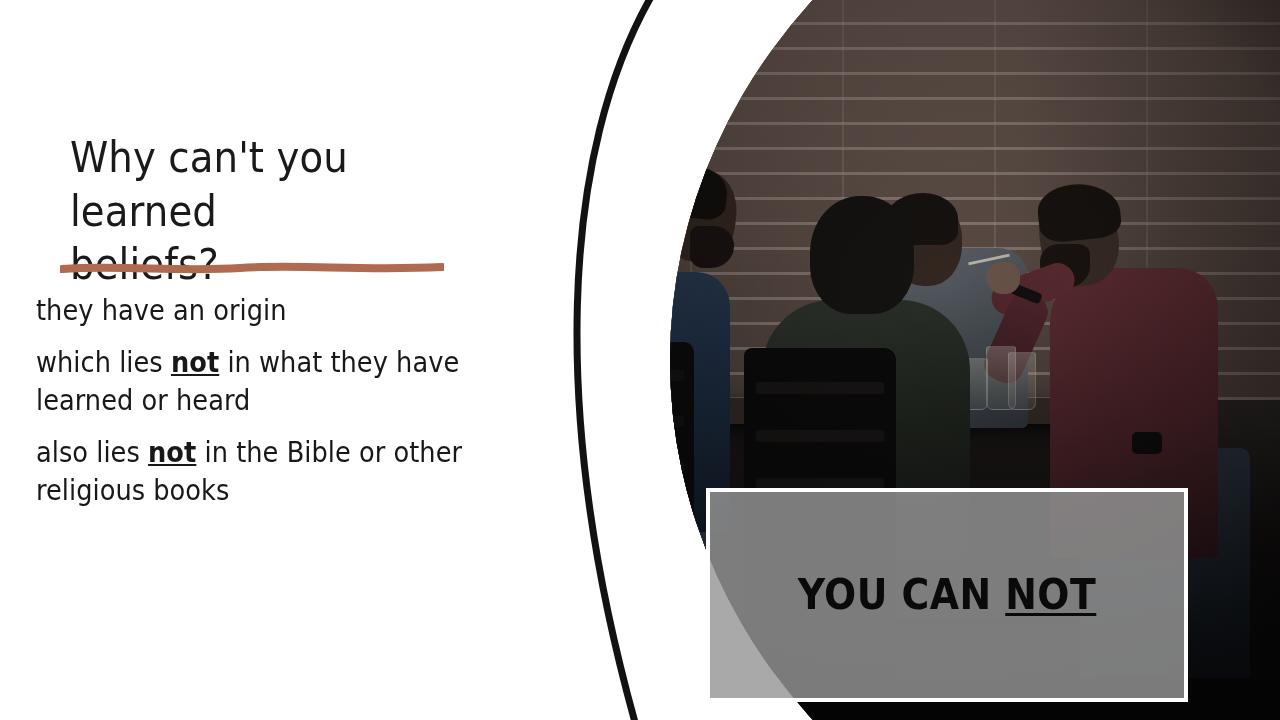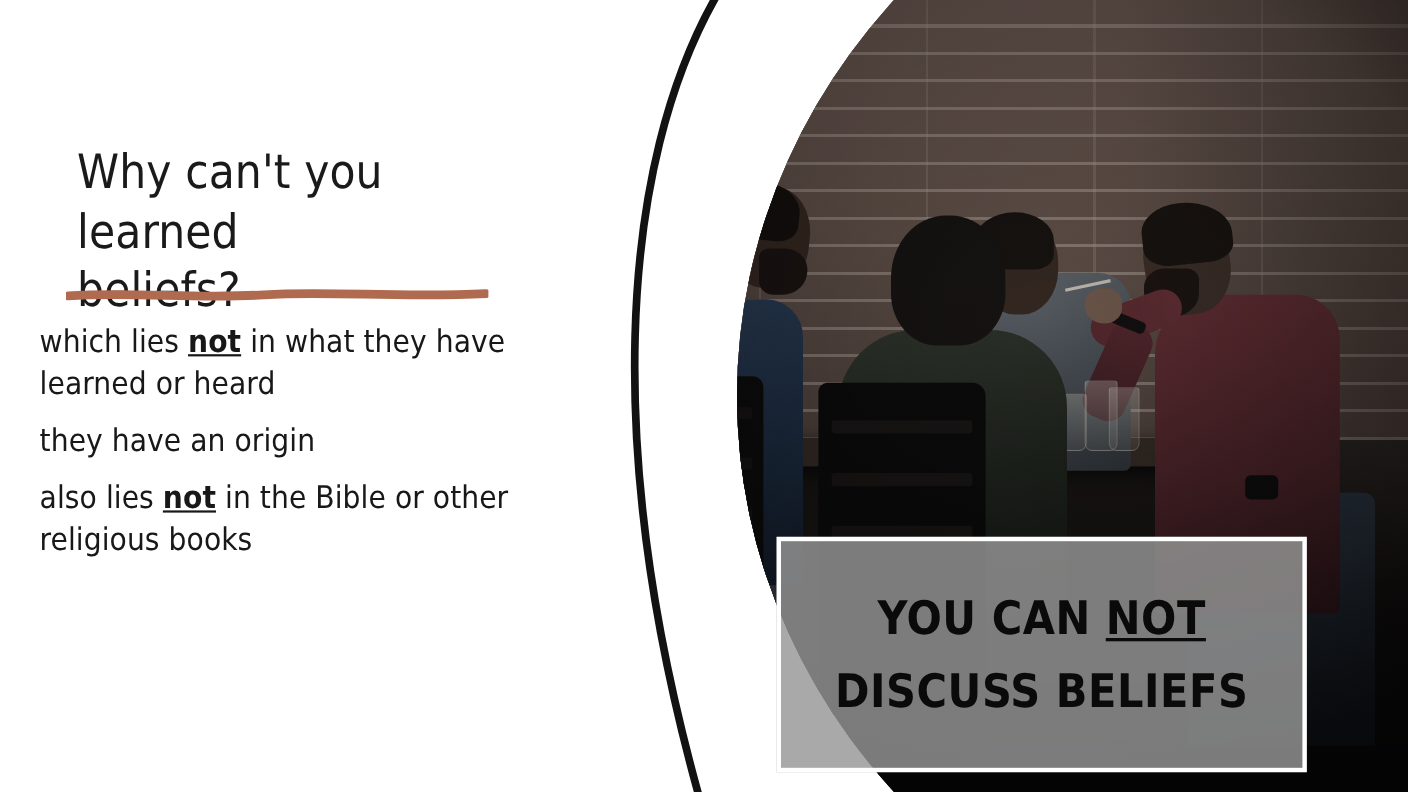--- a/index.html
+++ b/index.html
@@ -427,35 +427,34 @@
           <div class="slat" style="top:74px"></div>
           <div class="slat" style="top:120px"></div>
         </div>
 
         <div class="photo-grade"></div>
       </div>
     </div>
 
     <div class="caption-box">
       <div class="caption-line"><span>YOU CAN </span><span class="neg-cap">NOT</span></div>
-      <div class="caption-line">DISCUSS BELIEFS</div>
     </div>
   </div>
 
   <div class="left-col">
 
     <h1 class="slide-title"><span>Why can't you learned</span>
 <span>beliefs?</span></h1>
 
     <svg class="title-underline" viewBox="0 0 384 20" preserveAspectRatio="none">
       <path d="M 2 11 C 60 7, 120 14, 180 10 C 240 6, 300 13, 382 9" fill="none" stroke="#b06a4f" stroke-width="8" stroke-linecap="round"></path>
     </svg>
 
     <div class="body-list">
+      <p class="body-item"><span>they have an origin</span></p>
+
       <p class="body-item"><span>which lies </span><span class="neg">not</span><span> in what they have learned or heard</span></p>
-
-      <p class="body-item"><span>they have an origin</span></p>
 
       <p class="body-item"><span>also lies </span><span class="neg">not</span><span> in the Bible or other religious books</span></p>
     </div>
   </div>
 
 </div>
 
 </body></html>

